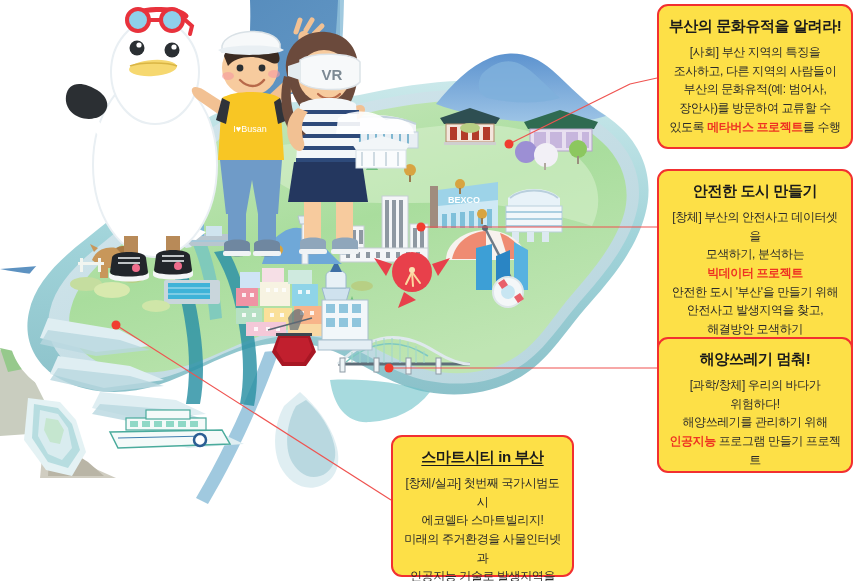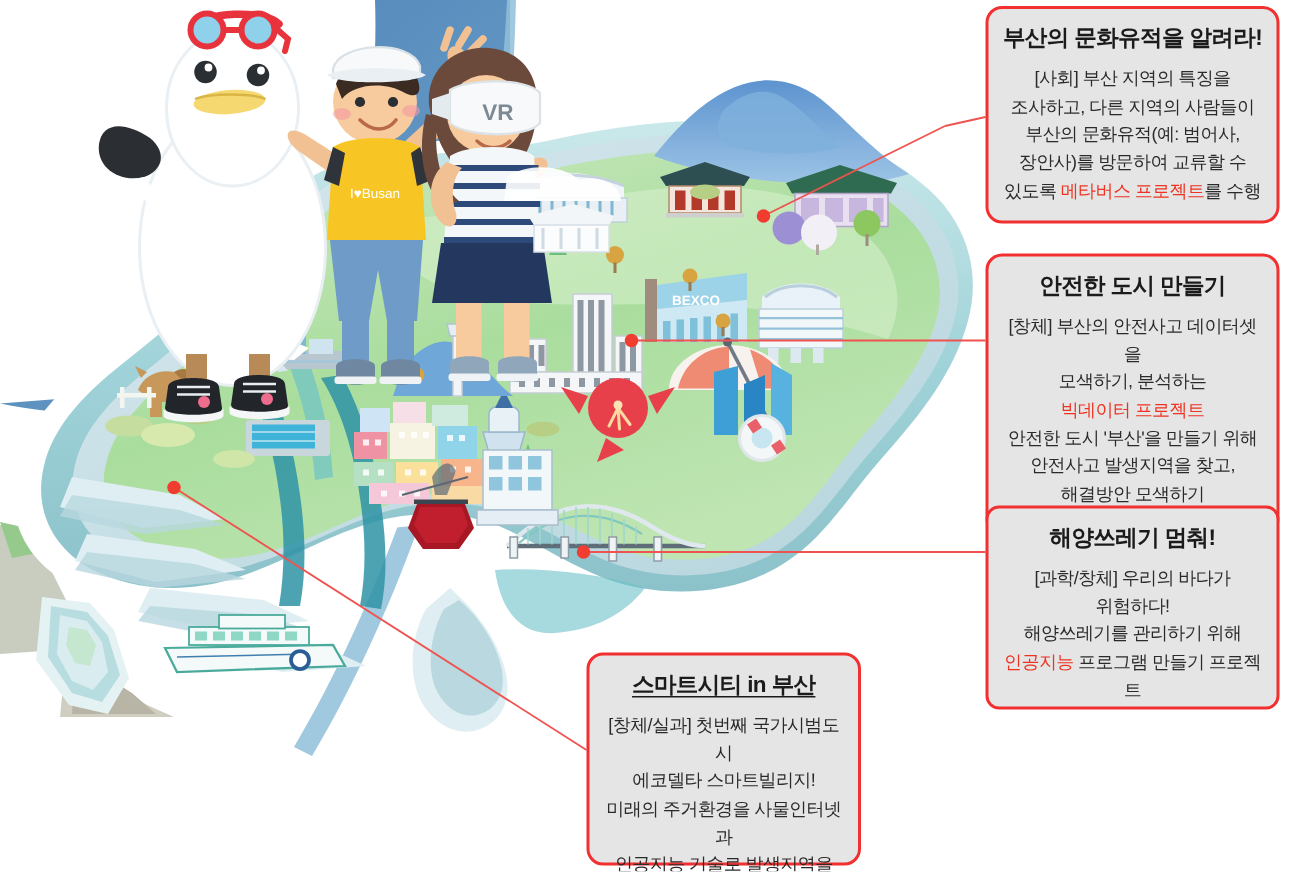--- a/index.html
+++ b/index.html
@@ -26,21 +26,21 @@
     width: 860px;
     height: 581px;
   }
 
   
   .callout {
     position: absolute;
     box-sizing: border-box;
     border: 2px solid #f23030;
     border-radius: 11px;
-    background: #e5e5e5;
+    background: #fde047;
     text-align: center;
     padding: 8px 9px 9px 9px;
     z-index: 40;
   }
   .callout-title {
     font-size: 15px;
     font-weight: bold;
     color: #1b1b1b;
     line-height: 1.35;
     margin: 2px 0 7px 0;
@@ -51,28 +51,28 @@
     text-underline-offset: 3px;
   }
   .callout-body {
     font-size: 12px;
     color: #2a2a2a;
     line-height: 1.55;
     letter-spacing: -0.4px;
   }
   .callout-body .hl {
     color: #ee3322;
-    font-weight: normal;
+    font-weight: bold;
   }
   .callout-body .line { display: block; }
 
   
   #callout-heritage   { left: 657px; top: 4px;   width: 196px; height: 145px; }
   #callout-safecity   { left: 657px; top: 169px; width: 196px; height: 188px; }
-  #callout-marine     { left: 657px; top: 337px; width: 196px; height: 136px; border-radius: 9px; }
+  #callout-marine     { left: 657px; top: 337px; width: 196px; height: 136px; }
   #callout-smartcity  { left: 391px; top: 435px; width: 183px; height: 142px; }
 
   
   #connectors {
     position: absolute;
     left: 0; top: 0;
     width: 860px;
     height: 581px;
     z-index: 30;
     pointer-events: none;

